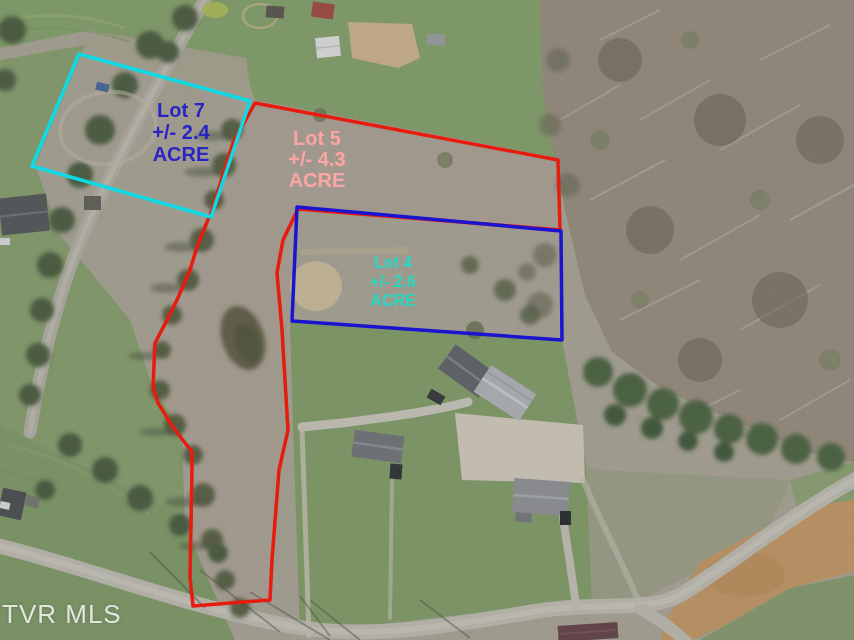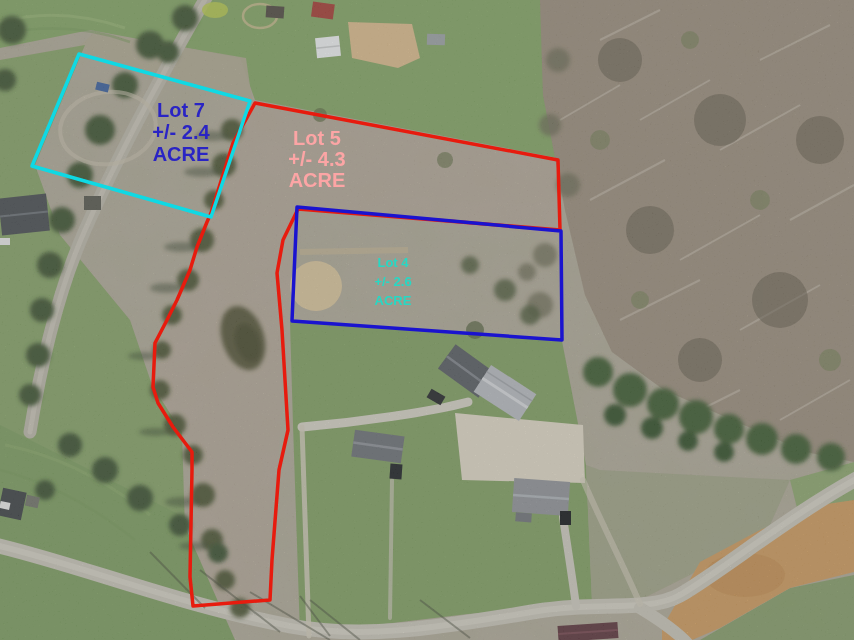--- a/index.html
+++ b/index.html
@@ -2,21 +2,21 @@
 <html><head>
 <meta charset="utf-8">
 <style>
   html,body{margin:0;padding:0;background:#222;}
   #stage{position:relative;width:854px;height:640px;overflow:hidden;font-family:"Liberation Sans",sans-serif;}
   #photo{position:absolute;left:0;top:0;}
   .lot-label{position:absolute;transform:translateX(-50%);text-align:center;font-weight:bold;white-space:nowrap;}
   .lot-label span{display:block;}
   #lot9-label{left:181px;top:99px;font-size:20px;line-height:22px;}
   #lot5-label{left:317px;top:128px;font-size:20px;line-height:21px;}
-  #lot4-label{left:393px;top:253px;font-size:13px;line-height:19px;}
+  #lot4-label{left:393px;top:253px;font-size:16px;line-height:19px;}
   #watermark{position:absolute;left:2px;top:599px;font-size:26px;font-weight:500;
              color:rgba(255,255,255,0.8);letter-spacing:1px;text-shadow:0 0 3px rgba(60,60,60,.35);}
 </style>
 </head>
 <body>
 
 <div id="stage">
 <svg id="photo" width="854" height="640" viewBox="0 0 854 640" xmlns="http://www.w3.org/2000/svg">
   <defs>
     <filter id="blur2">
@@ -313,13 +313,14 @@
   <span>Lot 5</span>
   <span>+/- 4.3</span>
   <span>ACRE</span>
 </div>
 <div class="lot-label" id="lot4-label" style="color: rgb(39, 216, 196);">
   <span>Lot 4</span>
   <span>+/- 2.6</span>
   <span>ACRE</span>
 </div>
 
+<div id="watermark">TVR MLS</div>
 </div>
 
 </body></html>

